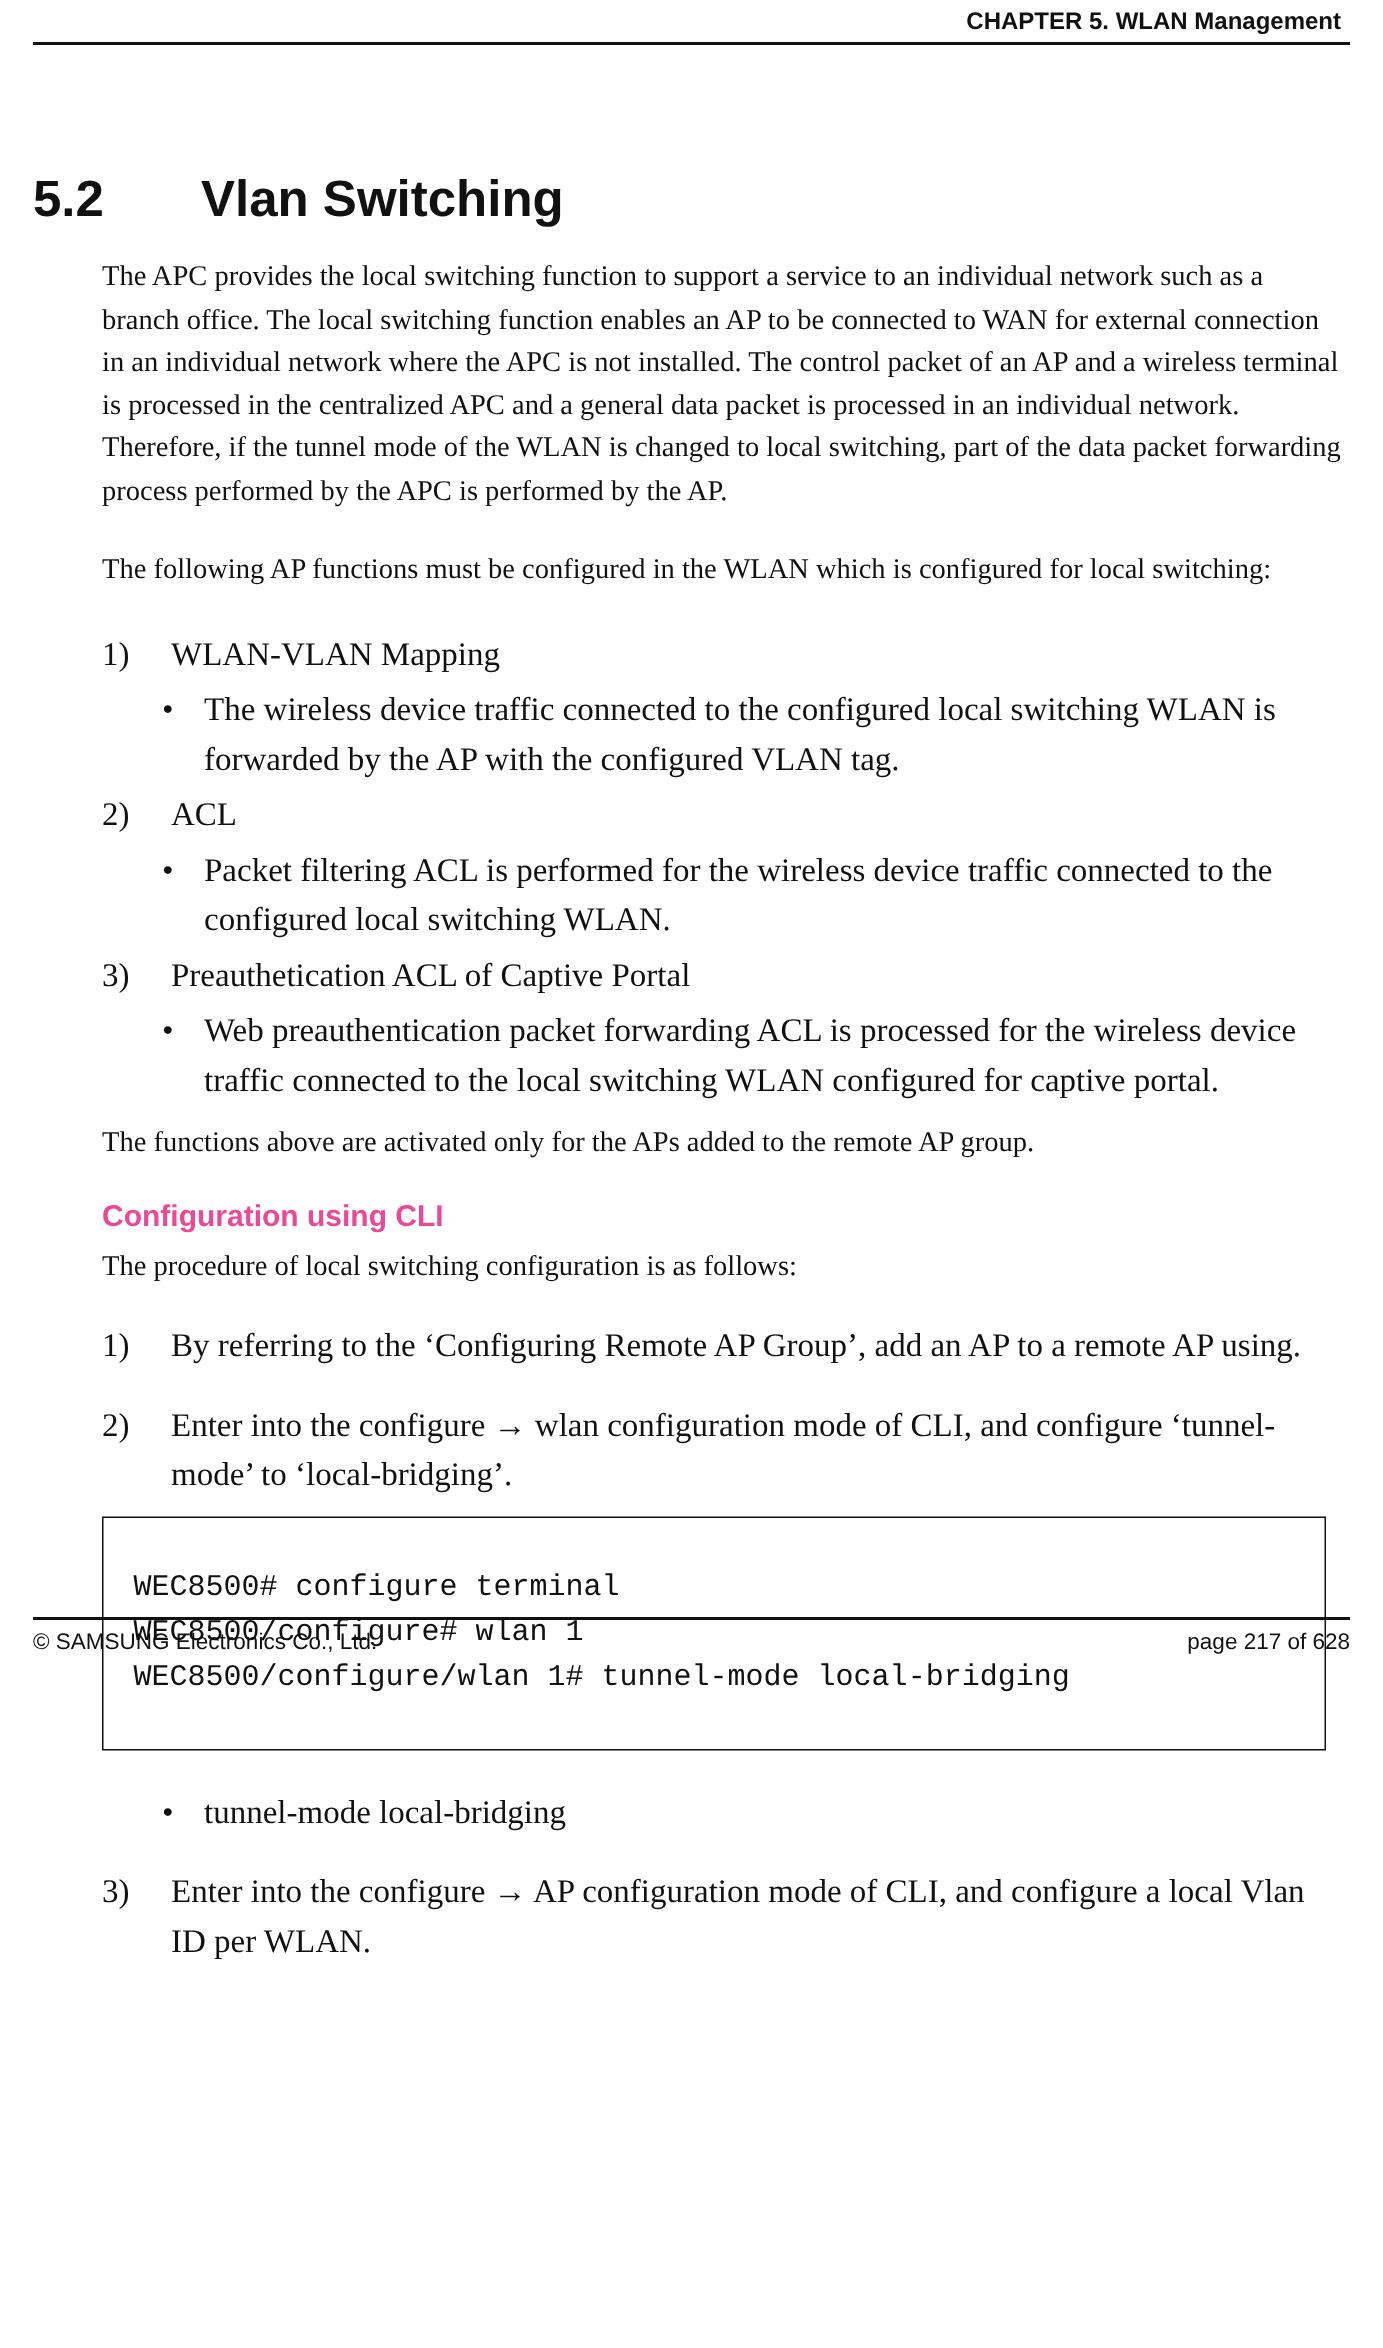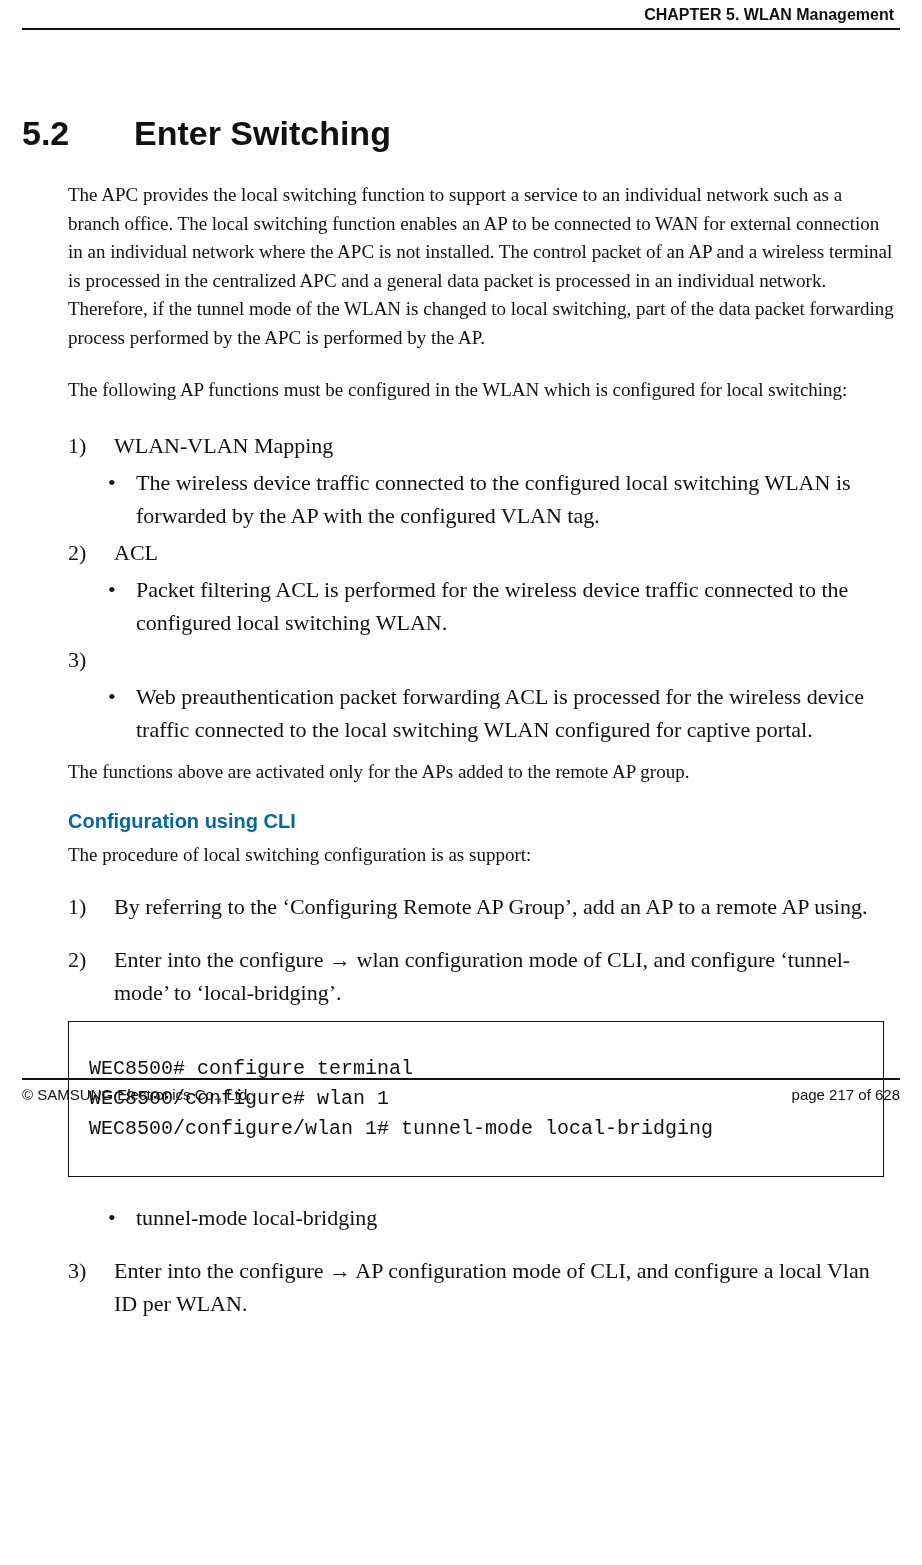--- a/index.html
+++ b/index.html
@@ -3,50 +3,50 @@
   <meta charset="utf-8">
   <style>
     * { box-sizing: border-box; margin: 0; padding: 0; }
     html, body { width: 922px; height: 1565px; background: #fff; font-family: "Times New Roman", Times, serif; color: #111; }
     .page { position: relative; width: 922px; height: 1123px; padding: 0 22px; }
     .header-row { display: flex; justify-content: flex-end; align-items: baseline; padding-top: 6px; padding-right: 6px; }
     .header-row .chapter { font-family: Arial, Helvetica, sans-serif; font-weight: 700; font-size: 16px; }
     hr.top-rule { border: none; border-top: 2px solid #111; margin-top: 4px; }
     .content { padding-left: 46px; padding-right: 4px; padding-top: 84px; }
     .sec-number { font-family: Arial, Helvetica, sans-serif; font-weight: 700; font-size: 34px; margin-left: -46px; display: inline-block; min-width: 96px; }
-    .sec-title-wrap { display: flex; align-items: flex-end; gap: 16px; margin-bottom: 28px; }
+    .sec-title-wrap { display: flex; align-items: flex-end; gap: 16px; margin-bottom: 18px; }
     .sec-title { font-family: Arial, Helvetica, sans-serif; font-weight: 700; font-size: 34px; }
     p.body { font-size: 19px; line-height: 1.5; margin-bottom: 24px; }
     .num-item { display: flex; gap: 18px; font-size: 22px; line-height: 1.5; margin-bottom: 4px; margin-top: 2px; }
     .num-item .num { min-width: 28px; }
     .bullet-item { display: flex; gap: 18px; font-size: 22px; line-height: 1.5; margin-left: 40px; margin-bottom: 4px; }
     .bullet-item .dot { min-width: 10px; }
     .after-list { margin-top: 12px; }
-    .subhead { font-family: Arial, Helvetica, sans-serif; font-weight: 700; font-size: 20px; color: #0369a1; margin-top: 24px; margin-bottom: 8px; }
+    .subhead { font-family: Arial, Helvetica, sans-serif; font-weight: 700; font-size: 20px; color: #ec4899; margin-top: 24px; margin-bottom: 8px; }
     .cli-box { border: 1.5px solid #111; padding: 32px 20px; margin: 12px 12px 24px 0; font-family: Liberation Mono, monospace; font-size: 20px; line-height: 1.5; white-space: pre; }
     .footer { position: absolute; left: 22px; right: 22px; bottom: 20px; }
     hr.bot-rule { border: none; border-top: 2px solid #111; margin-bottom: 6px; }
     .footer-row { display: flex; justify-content: space-between; font-family: Arial, Helvetica, sans-serif; font-size: 15px; }
     .arrow { font-family: Arial, sans-serif; }
   </style>
 </head>
 <body>
 
 <div class="page">
 
   <div class="header-row">
     <span class="chapter">CHAPTER 5. WLAN Management</span>
   </div>
   <hr class="top-rule">
 
   <div class="content">
 
     <div class="sec-title-wrap">
       <span class="sec-number">5.2</span>
-      <span class="sec-title">Enter Switching</span>
+      <span class="sec-title">Vlan Switching</span>
     </div>
 
     <p class="body">The APC provides the local switching function to support a service to an individual network such as a branch office. The local switching function enables an AP to be connected to WAN for external connection in an individual network where the APC is not installed. The control packet of an AP and a wireless terminal is processed in the centralized APC and a general data packet is processed in an individual network. Therefore, if the tunnel mode of the WLAN is changed to local switching, part of the data packet forwarding process performed by the APC is performed by the AP.</p>
 
     <p class="body">The following AP functions must be configured in the WLAN which is configured for local switching:</p>
 
     <div class="num-item">
       <span class="num">1)</span>
       <span>WLAN-VLAN Mapping</span>
     </div>
@@ -59,31 +59,32 @@
       <span class="num">2)</span>
       <span>ACL</span>
     </div>
     <div class="bullet-item">
       <span class="dot">•</span>
       <span>Packet filtering ACL is performed for the wireless device traffic connected to the configured local switching WLAN.</span>
     </div>
 
     <div class="num-item">
       <span class="num">3)</span>
+      <span>Preauthetication ACL of Captive Portal</span>
     </div>
     <div class="bullet-item">
       <span class="dot">•</span>
       <span>Web preauthentication packet forwarding ACL is processed for the wireless device traffic connected to the local switching WLAN configured for captive portal.</span>
     </div>
 
     <p class="body after-list">The functions above are activated only for the APs added to the remote AP group.</p>
 
     <div class="subhead">Configuration using CLI</div>
 
-    <p class="body" style="margin-bottom:20px">The procedure of local switching configuration is as support:</p>
+    <p class="body" style="margin-bottom:20px">The procedure of local switching configuration is as follows:</p>
 
     <div class="num-item" style="margin-bottom:20px">
       <span class="num">1)</span>
       <span>By referring to the ‘Configuring Remote AP Group’, add an AP to a remote AP using.</span>
     </div>
 
     <div class="num-item" style="margin-bottom:12px">
       <span class="num">2)</span>
       <span><span>Enter into the configure </span><span class="arrow">→</span><span> wlan configuration mode of CLI, and configure ‘tunnel-mode’ to ‘local-bridging’.</span></span>
     </div>

